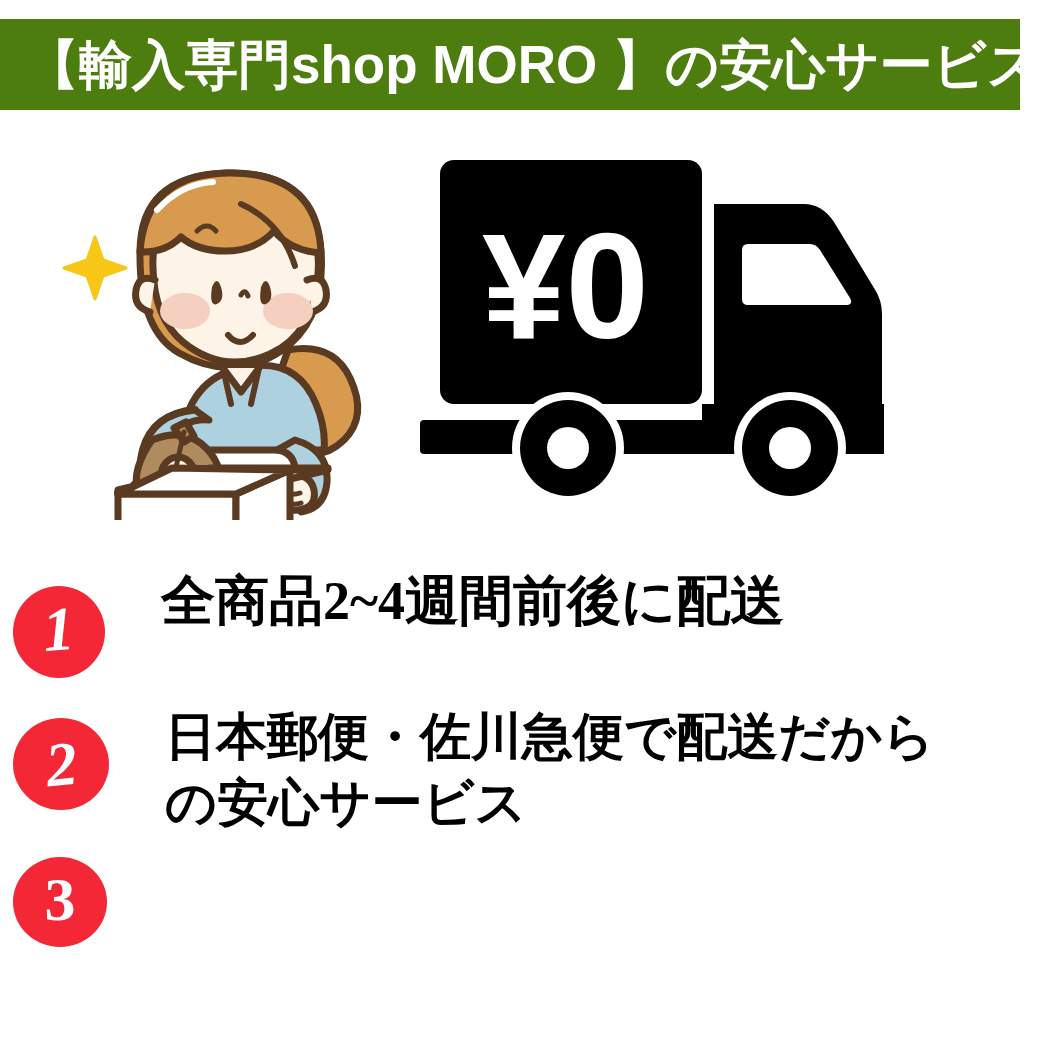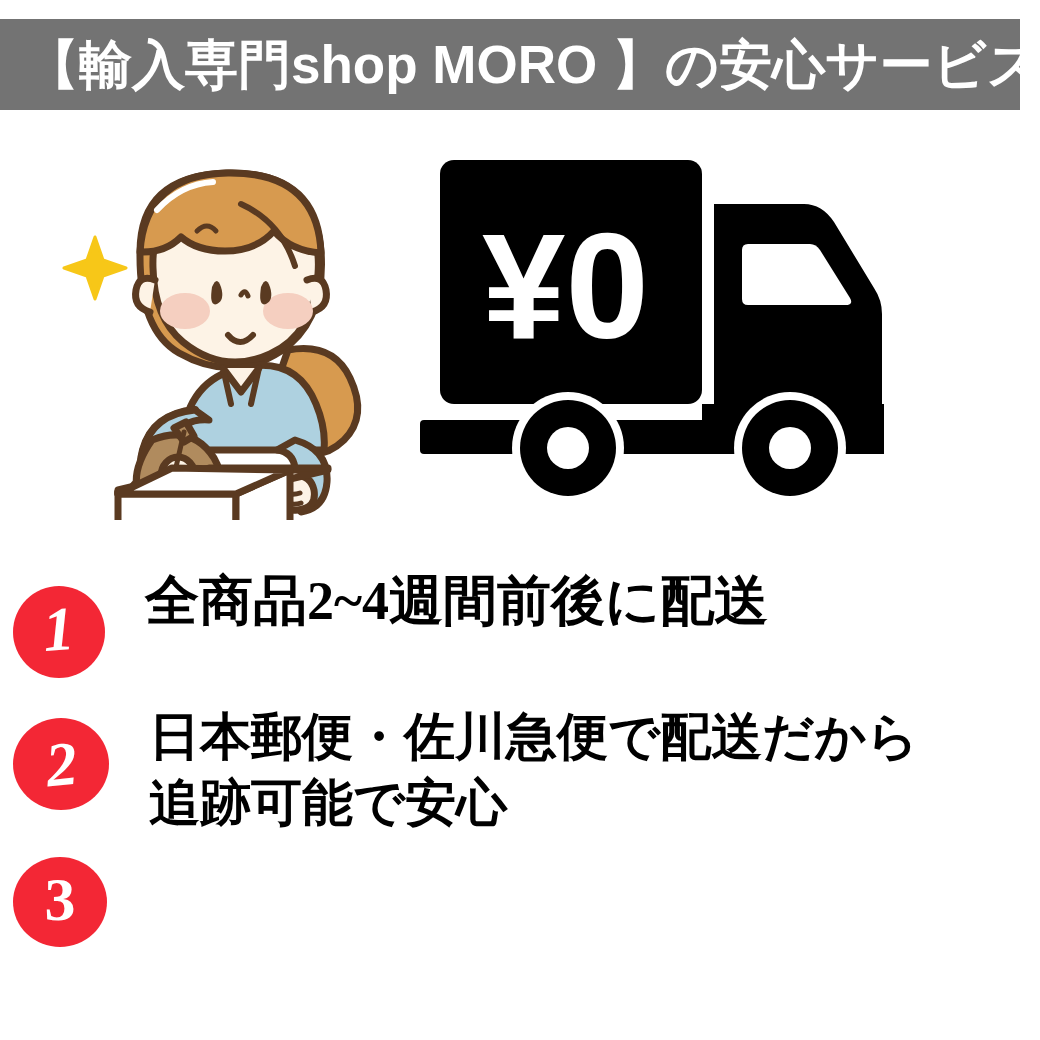--- a/index.html
+++ b/index.html
@@ -8,21 +8,21 @@
     background:#ffffff;
     font-family:"Liberation Sans", sans-serif;
     overflow:hidden;
     position:relative;
   }
   #page{position:relative;width:1040px;height:1040px;background:#fff;}
 
   
   .header-band{
     position:absolute;left:0;top:19px;width:1020px;height:91px;
-    background:#737373;
+    background:#4d7c0f;
     display:flex;align-items:center;
   }
   .header-title{
     color:#ffffff;
     font-family:"Liberation Sans", sans-serif;
     font-weight:bold;
     font-size:53px;
     letter-spacing:0px;
     white-space:nowrap;
     padding-left:26px;
@@ -49,21 +49,21 @@
     box-sizing:border-box;
   }
   .badge.n1{width:92px;height:92px;font-size:62px;margin-left:13px;margin-top:26px;}
   .badge.n2{width:96px;height:92px;font-size:62px;margin-left:13px;margin-top:16px;}
   .badge.n3{width:94px;height:90px;font-size:62px;margin-left:13px;margin-top:8px;font-style:normal;}
   .badge.n1 span{transform:translate(-1px,-3px) rotate(-4deg);display:block;}
   .badge.n2 span{transform:translate(0px,0px) rotate(-6deg);display:block;}
   .badge.n3 span{transform:translate(0px,-2px);display:block;}
 
   .lines{
-    margin-left:40px;
+    margin-left:56px;
     color:#000000;
     font-family:"Liberation Serif", serif;
     font-weight:bold;
     line-height:1.30;
     white-space:nowrap;
   }
   .line{display:block;}
   .r1 .lines{font-size:54px;padding-top:6px;}
   .r1 .line.l2{padding-left:22px;}
   .r2 .lines{font-size:51px;padding-top:2px;}
@@ -182,21 +182,21 @@
         <span class="line l1">全商品2~4週間前後に配送</span>
       </div>
     </div>
 
     <div class="row r2">
       <div class="badge n2">
         <span>2</span>
       </div>
       <div class="lines">
         <span class="line l1">日本郵便・佐川急便で配送だから</span>
-        <span class="line l2">追跡可能で安心</span>
+        <span class="line l2">の安心サービス</span>
       </div>
     </div>
 
     <div class="row r3">
       <div class="badge n3">
         <span>3</span>
       </div>
     </div>
 
   </div>

